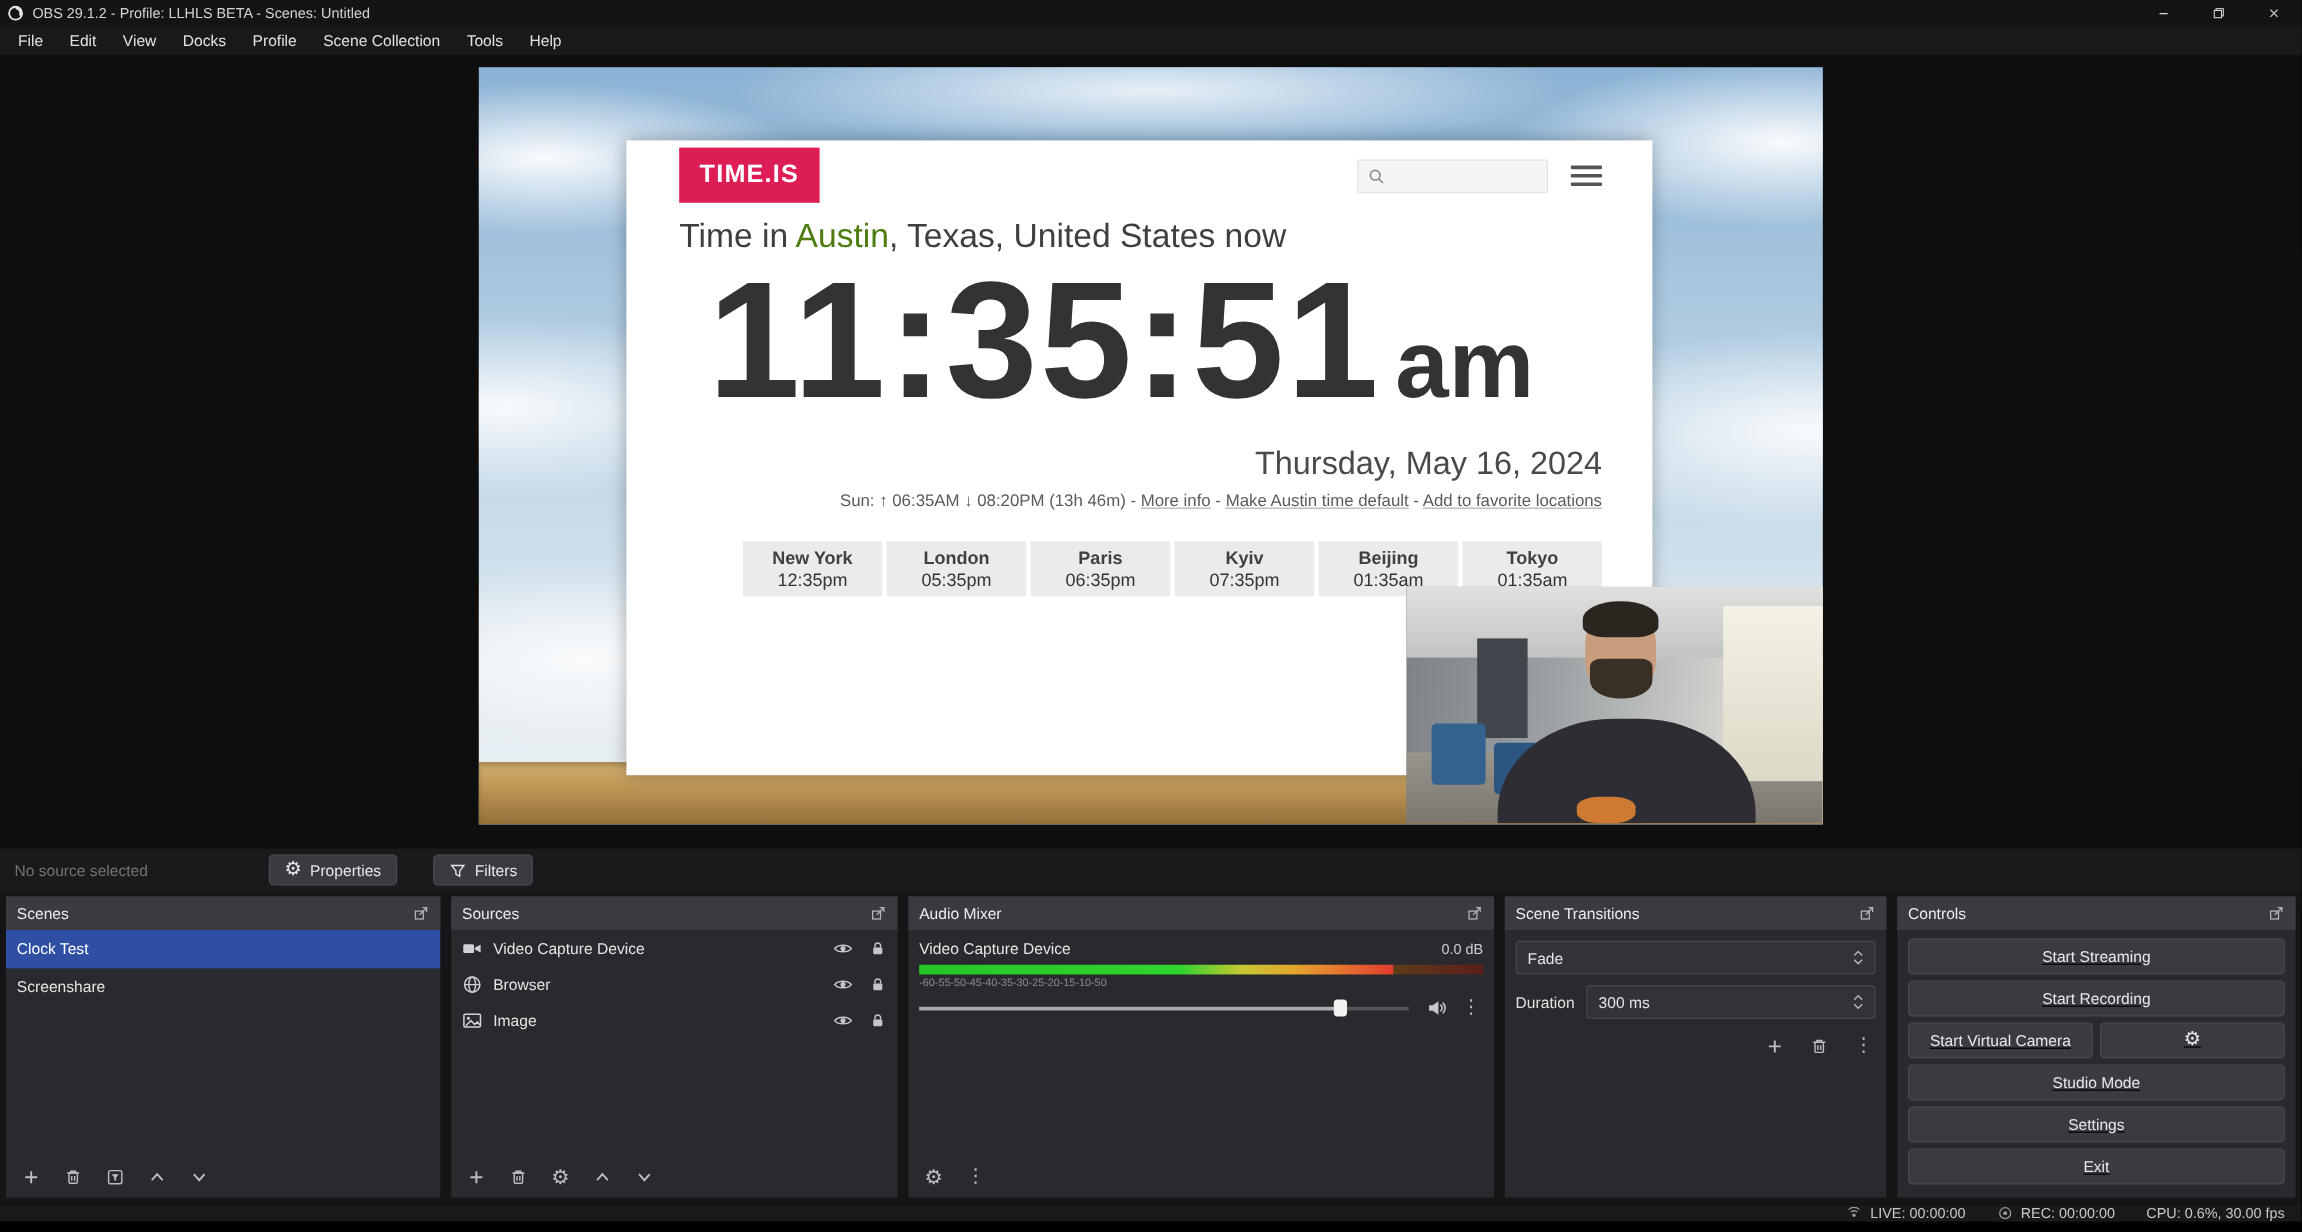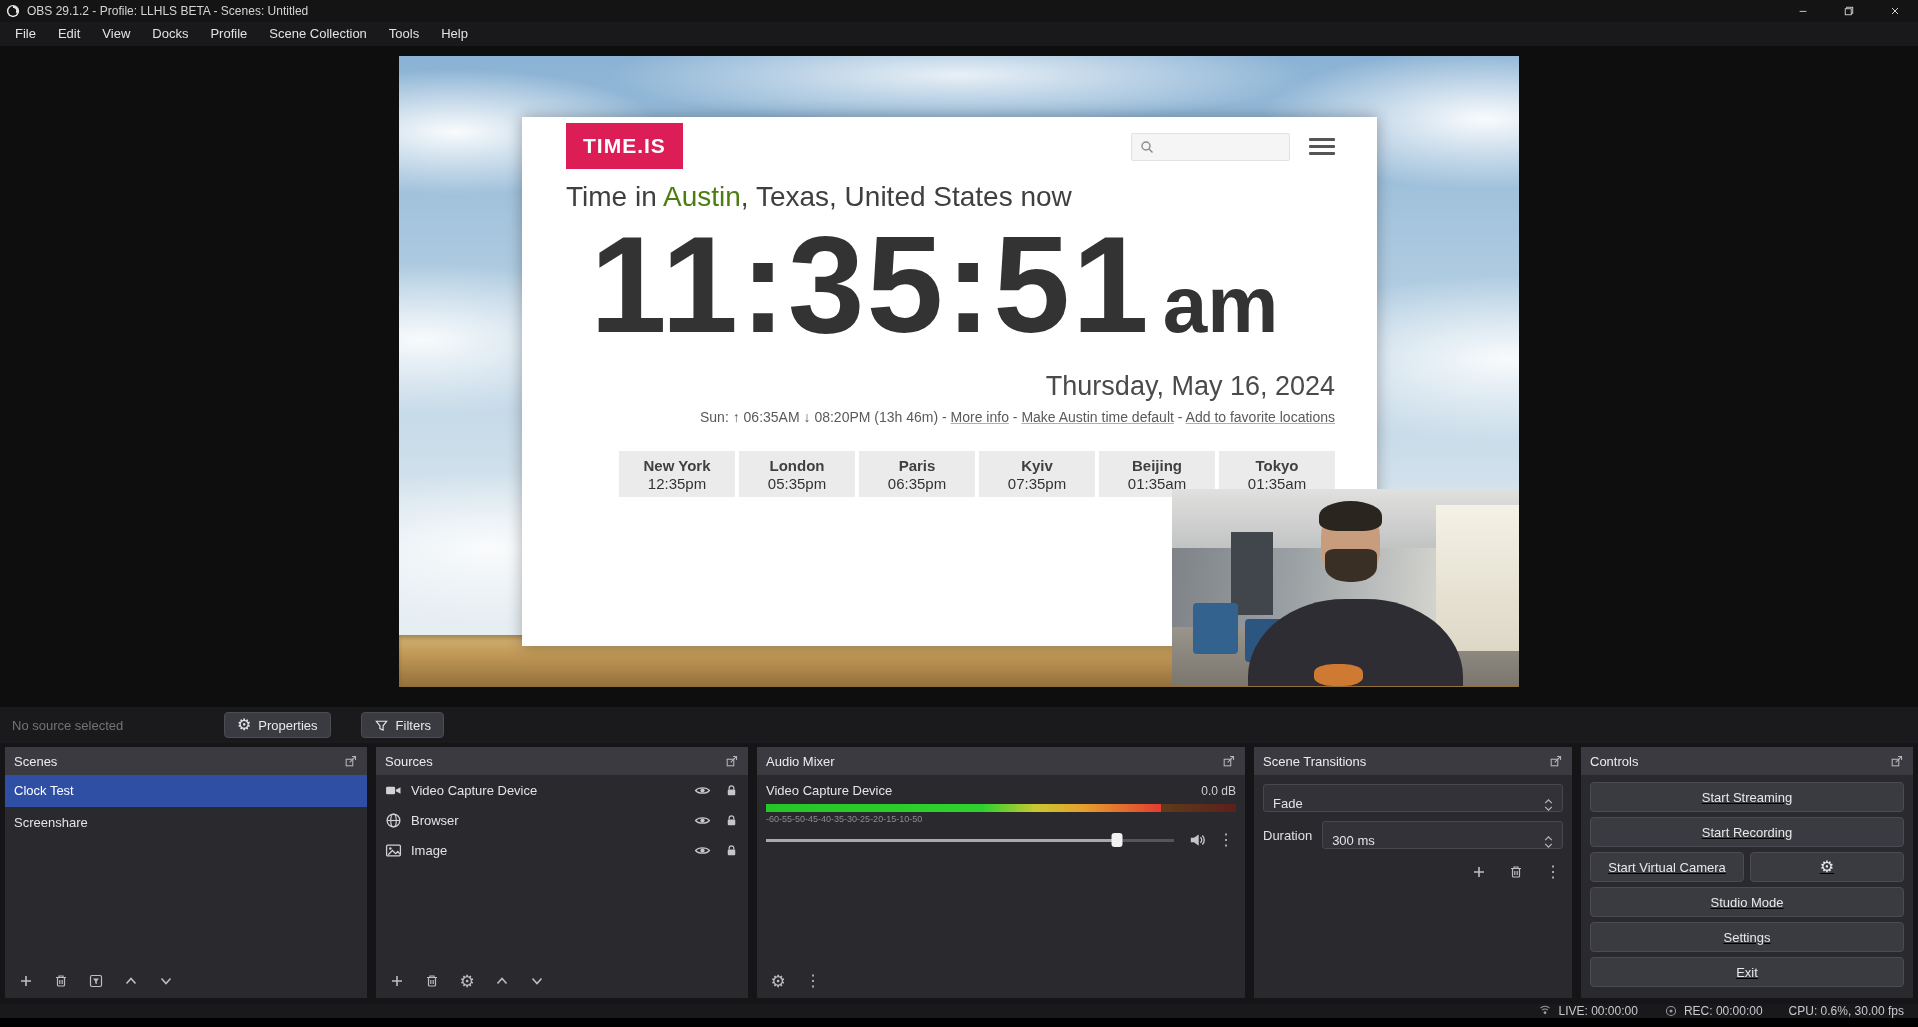--- a/index.html
+++ b/index.html
@@ -109,21 +109,21 @@
   .slider { flex:1; height:16px; position:relative; }
   .slider-track { position:absolute; top:7px; left:0; right:0; height:3px; background:#55555c; }
   .slider-fill { position:absolute; top:7px; left:0; width:86%; height:3px; background:#a9a9b0; }
   .slider-handle { position:absolute; left:86%; top:1px; width:11px; height:14px; background:#f2f2f2;
     border-radius:3px; transform:translateX(-50%); }
   .glyph { font-size:16px; line-height:1; }
   .glyph-big { font-size:17px; line-height:1; }
 
   .trans-content { padding:9px 9px 0; }
   .combo { height:28px; background:#323238; border:1px solid #47474e; border-radius:3px; display:flex;
-    align-items:flex-end; padding:0 9px; font-size:13px; color:#e4e4e6; }
+    align-items:center; padding:0 9px; font-size:13px; color:#e4e4e6; }
   .spin { margin-left:auto; display:flex; flex-direction:column; gap:2px; color:#b8b8bc; }
   .duration-row { display:flex; align-items:center; margin-top:9px; }
   .duration-label { font-size:13px; color:#e0e0e2; }
   .duration-box { flex:1; margin-left:10px; }
   .trans-toolbar { display:flex; justify-content:flex-end; gap:17px; margin-top:13px; color:#bdbdc1; }
 
   .controls-body { padding:7px 9px 0;text-decoration:underline; }
   .ctl-btn { height:30px; width:100%; background:#3a3a41; border:1px solid #4b4b53; border-radius:4px;
     color:#e8e8ea; font-size:13px; display:flex; align-items:center; justify-content:center; margin-bottom:5px; }
   .vc-row { display:flex; gap:6px; margin-bottom:5px; }

